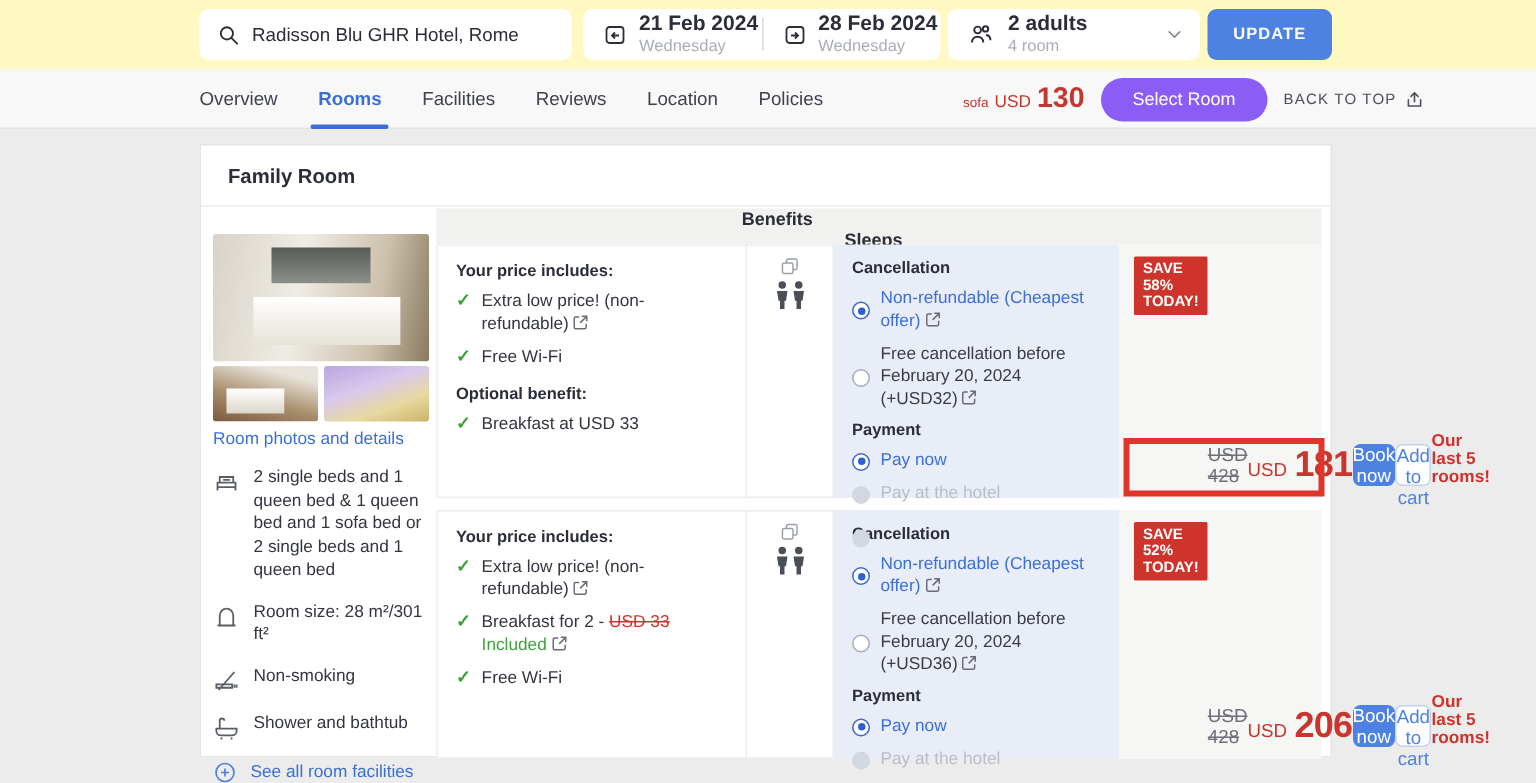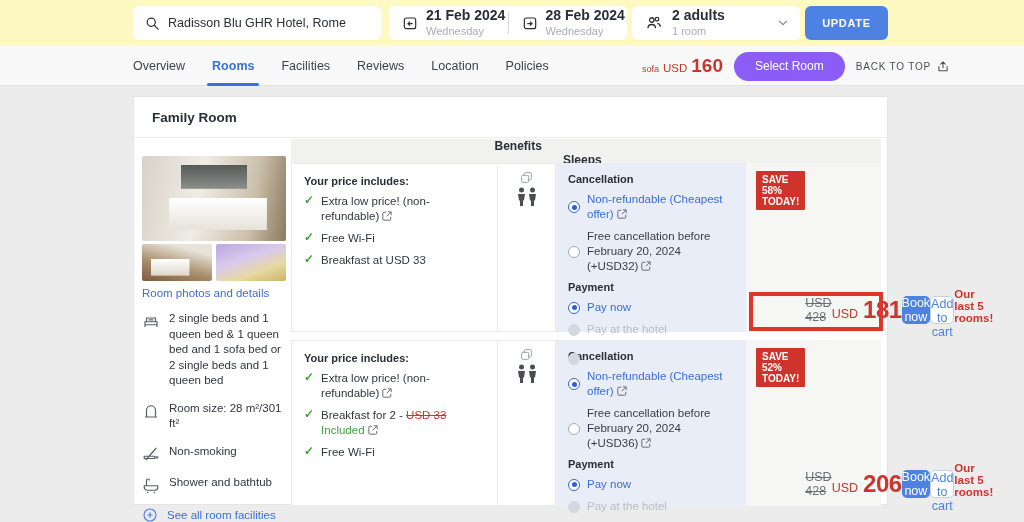--- a/index.html
+++ b/index.html
@@ -145,21 +145,21 @@
   </div>
   <div class="tb-box guests-box">
     <svg width="18" height="18" viewBox="0 0 24 24" fill="none" stroke="#2b2e38" stroke-width="1.7">
         <circle cx="9" cy="8" r="3"></circle>
         <path d="M4 19 c0-3 2.2-5 5-5 s5 2 5 5"></path>
         <circle cx="16" cy="7" r="2.4"></circle>
         <path d="M16.5 12.5 c2.4.3 3.9 2 3.9 4.5"></path>
       </svg>
     <div class="stack">
       <span class="b">2 adults</span>
-      <span class="g">1 room</span>
+      <span class="g">4 room</span>
     </div>
     <svg class="chev" width="14" height="14" viewBox="0 0 24 24" fill="none" stroke="#8a8d95" stroke-width="2" stroke-linecap="round">
         <path d="M6 9 l6 6 6-6"></path>
       </svg>
   </div>
   <button class="update-btn">UPDATE</button>
 </header>
 
 <nav class="navbar">
   <div class="tabs">
@@ -167,21 +167,21 @@
     <div class="tab active">Rooms</div>
     <div class="tab">Facilities</div>
     <div class="tab">Reviews</div>
     <div class="tab">Location</div>
     <div class="tab">Policies</div>
   </div>
   <div class="nav-right">
     <div class="from-price">
       <span class="fp-from">sofa</span>
       <span class="fp-cur">USD</span>
-      <span class="fp-amt">160</span>
+      <span class="fp-amt">130</span>
     </div>
     <button class="select-room">Select Room</button>
     <div class="back-top">
       <span>BACK TO TOP</span>
       <svg width="14" height="14" viewBox="0 0 24 24" fill="none" stroke="#4c4f58" stroke-width="1.8" stroke-linecap="round" stroke-linejoin="round">
           <path d="M12 15 V5 M8 9 l4-4 4 4 M5 13 v7 h14 v-7"></path>
         </svg>
     </div>
   </div>
 </nav>
@@ -251,20 +251,21 @@
         <div class="b-item">
           <span class="check">✓</span>
           <span><span>Extra low price! (non-refundable)</span><svg class="ext inline-svg" width="10" height="10" viewBox="0 0 12 12">
                 <path d="M5 1.5 H2.2 A1.2 1.2 0 0 0 1 2.7 V9.8 A1.2 1.2 0 0 0 2.2 11 H9.3 A1.2 1.2 0 0 0 10.5 9.8 V7 M7 1 h4 v4 M10.7 1.3 L5.7 6.3" fill="none" stroke="currentColor" stroke-width="1.2"></path>
               </svg></span>
         </div>
         <div class="b-item">
           <span class="check">✓</span>
           <span>Free Wi-Fi</span>
         </div>
+        <div class="b-title opt-title">Optional benefit:</div>
         <div class="b-item">
           <span class="check">✓</span>
           <span>Breakfast at USD 33</span>
         </div>
       </div>
       <div class="cell-sleeps">
         <svg width="13" height="13" viewBox="0 0 24 24" fill="none" stroke="#9aa0a8" stroke-width="1.8">
             <rect x="8" y="3" width="13" height="13" rx="2"></rect>
             <rect x="3" y="8" width="13" height="13" rx="2" fill="#fff"></rect>
           </svg>

